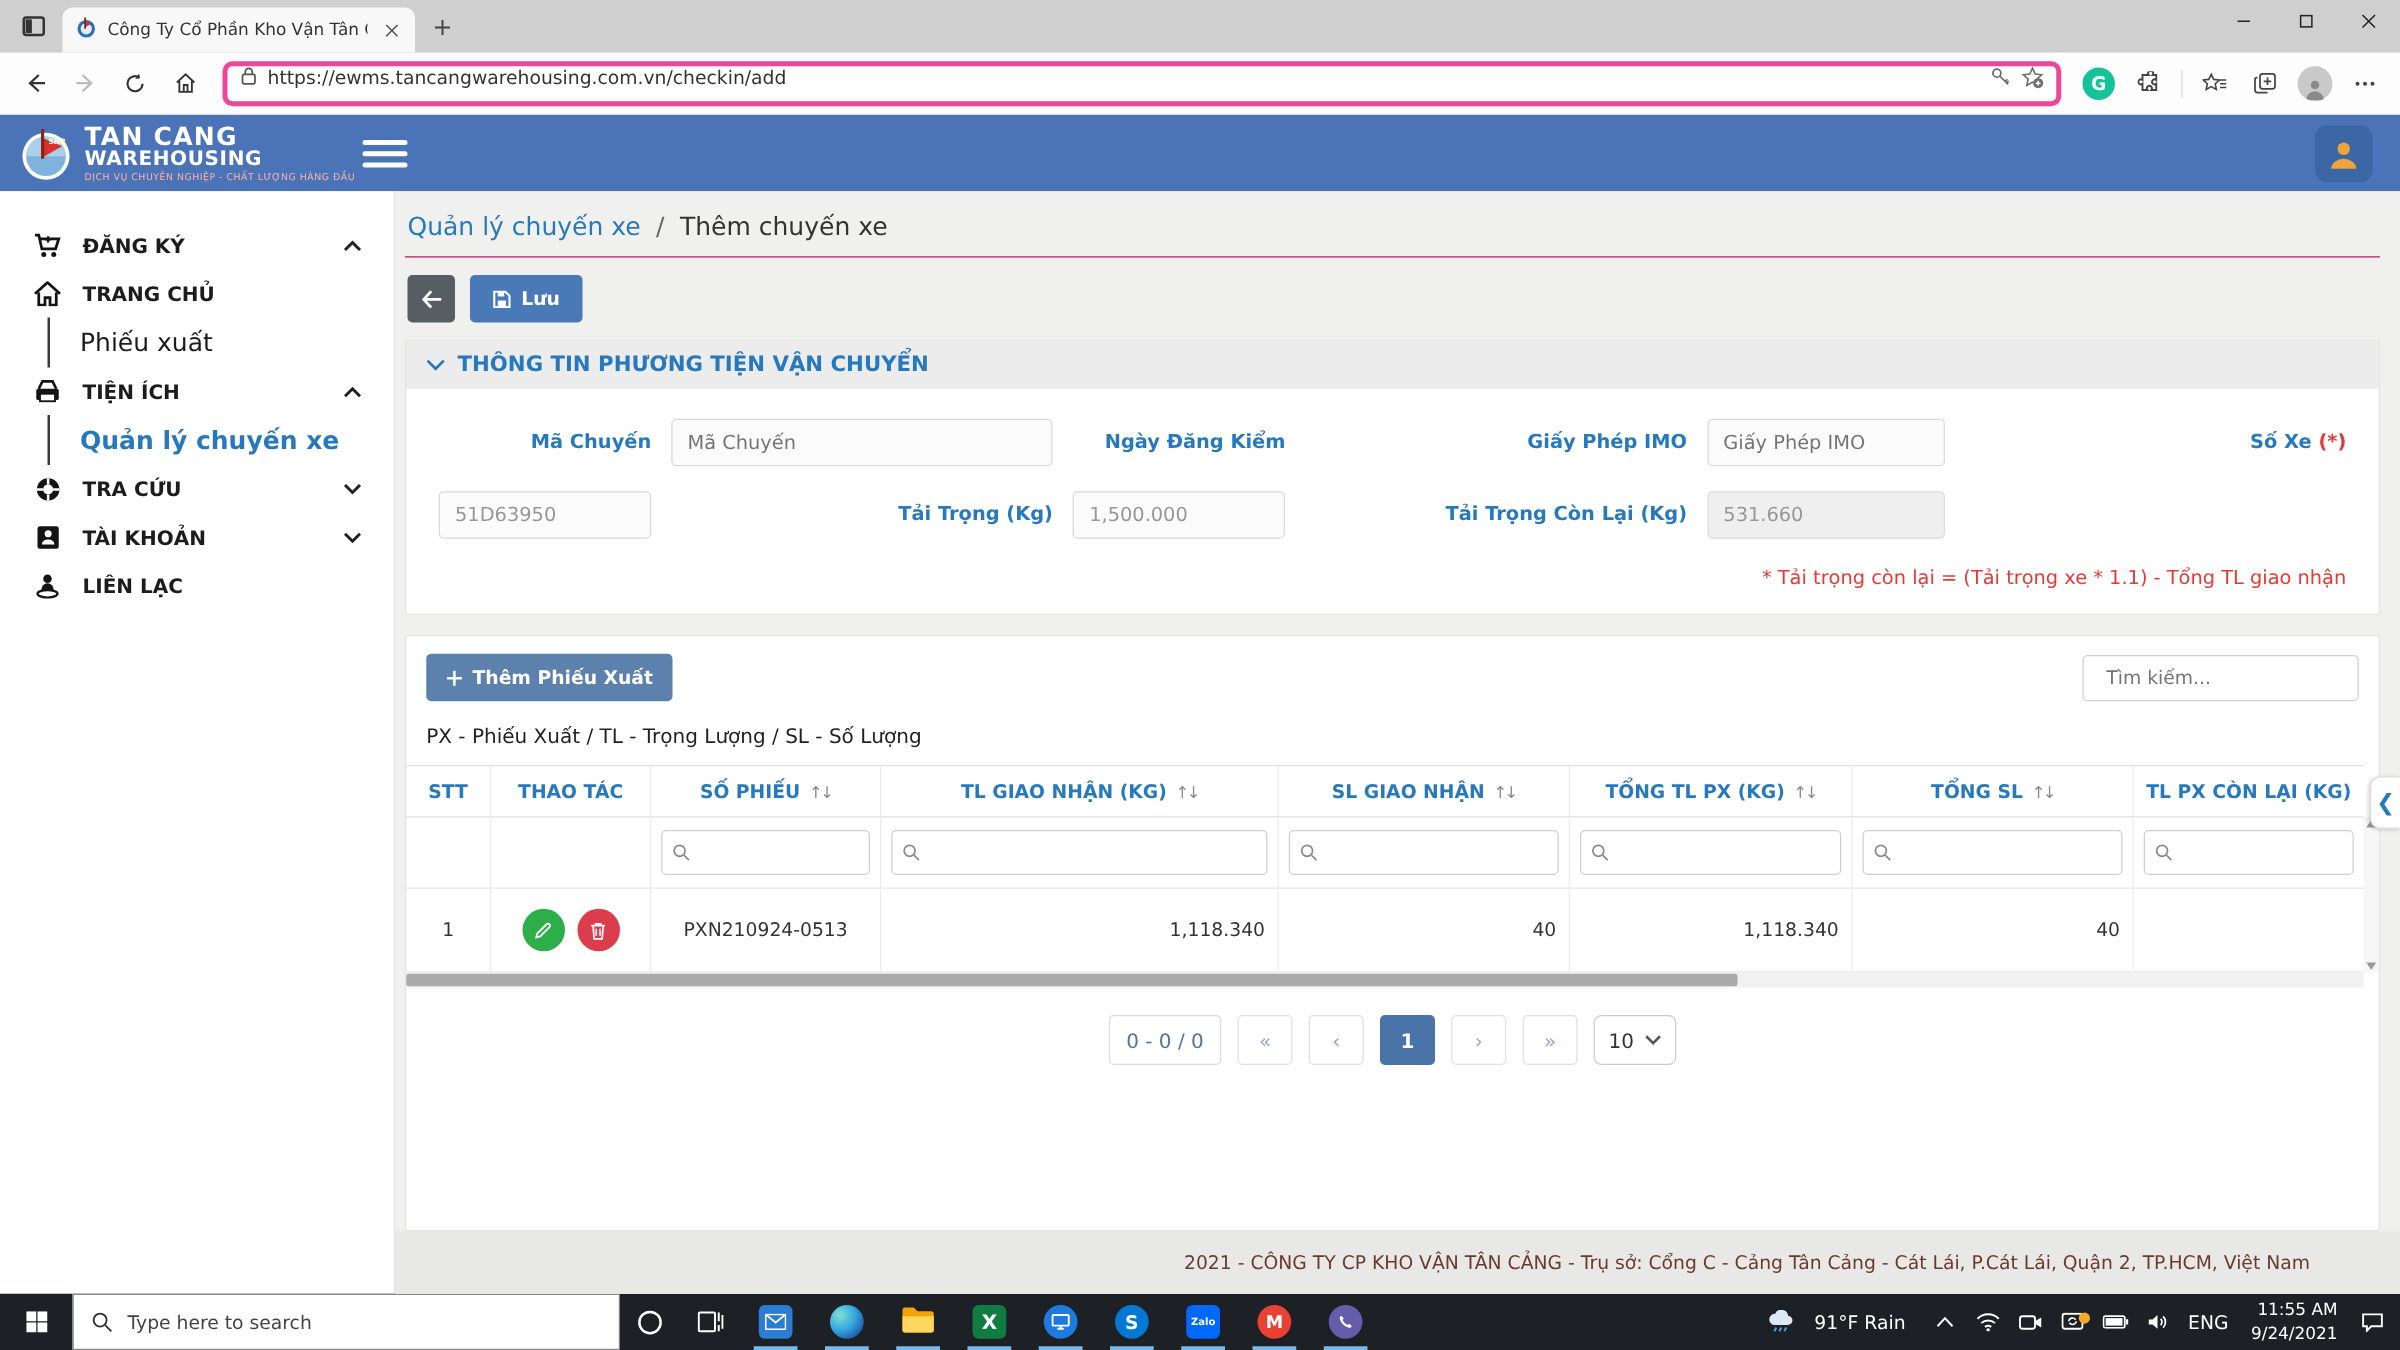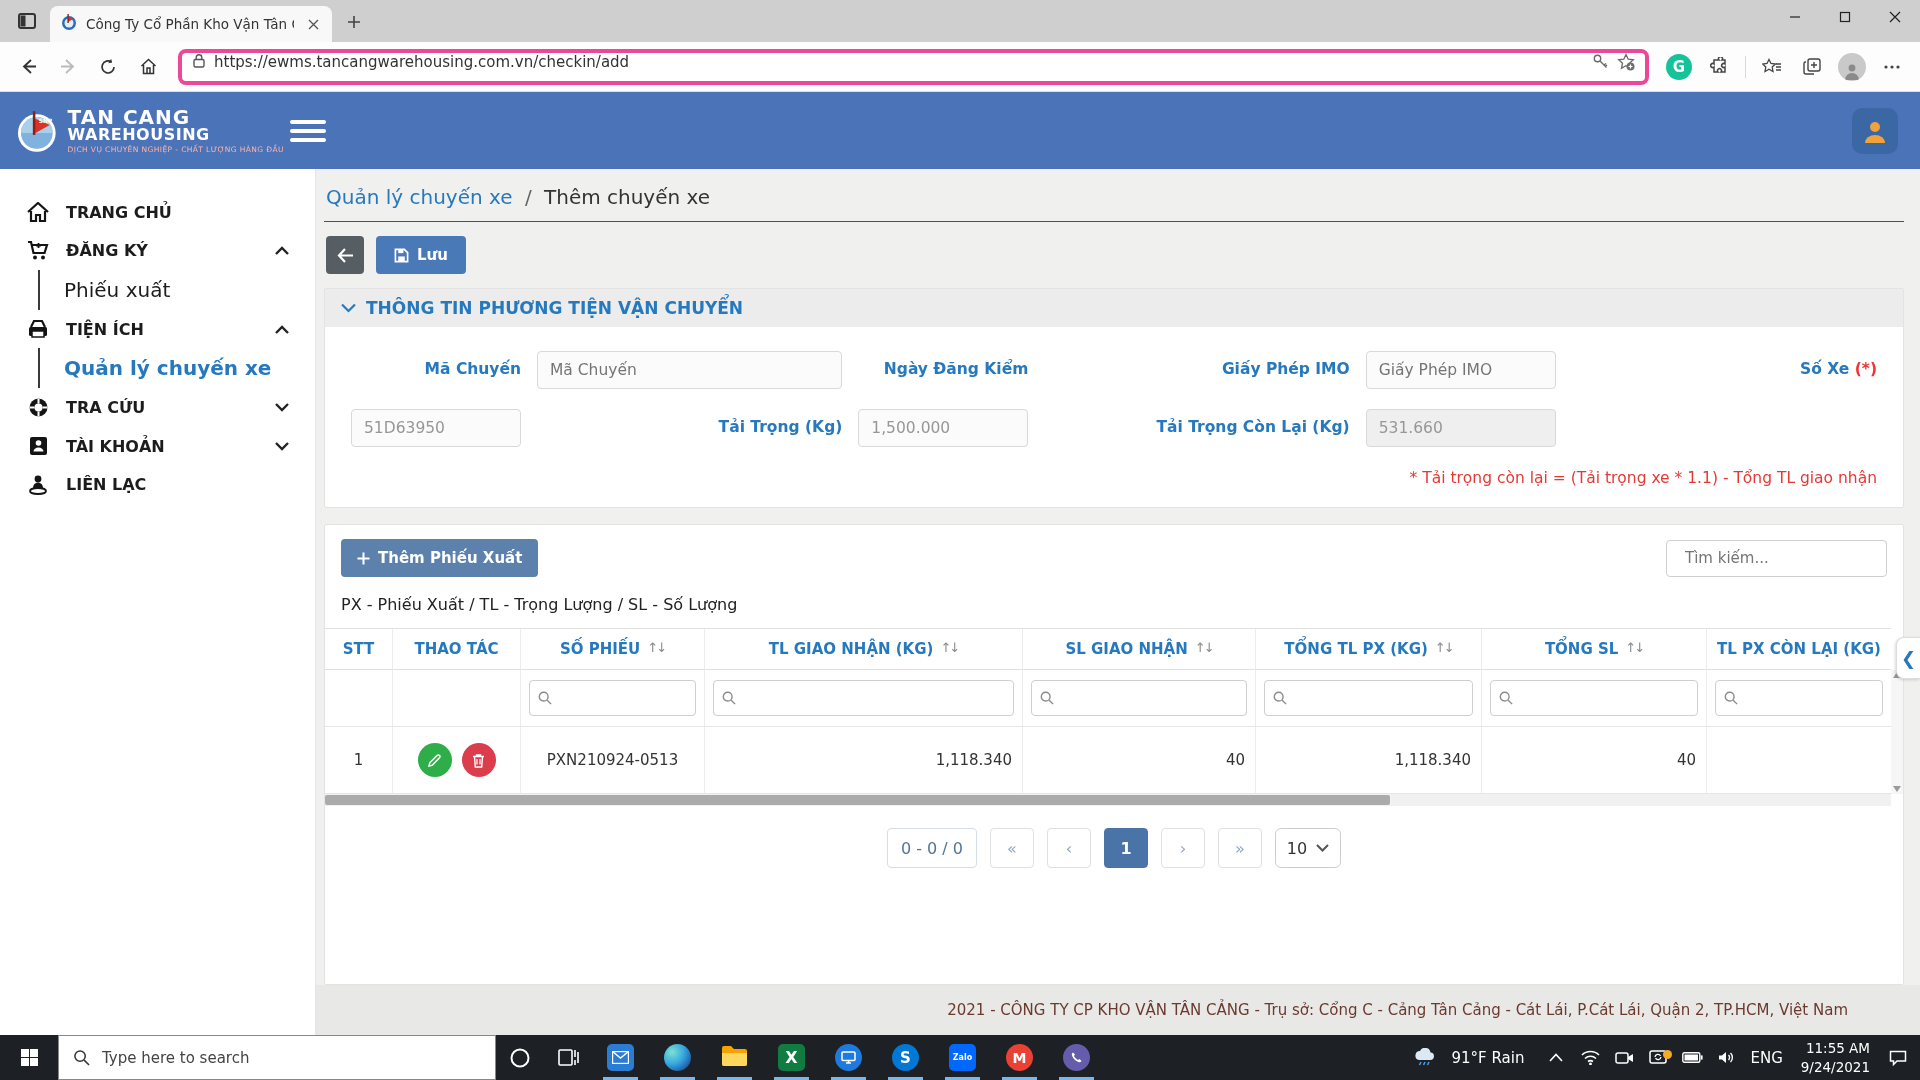--- a/index.html
+++ b/index.html
@@ -22,21 +22,21 @@
   .nav-ic { width:36px; height:36px; display:flex; align-items:center; justify-content:center; color:#444; border-radius:6px; }
   .nav-ic.disabled { color:#b5b5b5; }
   .urlbar { flex:1; height:36px; margin:0 8px; background:#fff; border:4px solid #ec4899; border-radius:8px; display:flex; align-items:flex-start; padding:0 10px; gap:8px; box-shadow:0 1px 2px rgba(0,0,0,.04); }
   .url-text { flex:1; font-size:15px; color:#333; white-space:nowrap; overflow:hidden; }
   .url-ic { color:#6a6a6a; display:flex; align-items:center; }
   .gram { width:26px; height:26px; border-radius:50%; background:#15c39a; color:#fff; font-weight:bold; font-size:15px; display:flex; align-items:center; justify-content:center; }
   .tool-sep { width:1px; height:22px; background:#d8d8d8; margin:0 4px; }
   .avatar { width:28px; height:28px; border-radius:50%; background:#c9c9c9; display:flex; align-items:flex-end; justify-content:center; overflow:hidden; }
 
   
-  .appheader { height:77px; background:#4a73b8; display:flex; align-items:center; flex:0 0 auto; padding:0 22px 0 14px; }
+  .appheader { height:61px; background:#4a73b8; display:flex; align-items:center; flex:0 0 auto; padding:0 22px 0 14px; }
   .logo { display:flex; align-items:center; gap:8px; width:270px; }
   .logo-txt { color:#fff; line-height:1; }
   .logo-l1 { font-size:20px; letter-spacing:1px; font-weight:bold; }
   .logo-l2 { font-size:16px; letter-spacing:.5px; font-weight:bold; }
   .logo-tag { font-size:7.5px; color:#ffb3ab; letter-spacing:.4px; margin-top:3px; white-space:nowrap; }
   .hamburger { width:36px; height:30px; display:flex; flex-direction:column; justify-content:center; gap:5px; margin-left:6px; }
   .hamburger span { display:block; height:4px; background:#fff; border-radius:2px; }
   .user-btn { margin-left:auto; width:46px; height:46px; border-radius:10px; background:#3c67a5; display:flex; align-items:center; justify-content:center; }
 
   
@@ -72,21 +72,21 @@
 
   .table-card { flex:1; margin-top:16px; display:flex; flex-direction:column; }
   .card-top { display:flex; align-items:center; justify-content:space-between; padding:14px 16px 10px; }
   .btn-add { height:38px; background:#5d81ad; border-radius:4px; color:#fff; font-weight:bold; font-size:15px; display:flex; align-items:center; gap:8px; padding:0 16px; }
   .search-box { width:221px; height:37px; border:1px solid #cfcfcf; border-radius:4px; display:flex; align-items:center; padding:0 10px; gap:8px; color:#8a8a8a; background:#fff; }
   .search-box input { border:none; outline:none; flex:1; font-size:15px; color:#555; font-family:inherit; background:transparent; }
   .legend { padding:8px 16px 14px; font-size:16px; color:#222; }
 
   .tbl-outer { position:relative; margin:0; }
   .tbl { display:grid; grid-template-columns:68px 128px 184px 318px 233px 226px 225px minmax(0,1fr); margin-right:12px; border-top:1px solid #e0e0e0; }
-  .th { padding:11px 6px; text-align:center; color:#2779be; font-weight:bold; font-size:15px; border-bottom:1px solid #e0e0e0; border-right:1px solid #ececec; display:flex; align-items:flex-start; justify-content:center; gap:7px; white-space:nowrap; }
+  .th { padding:11px 6px; text-align:center; color:#2779be; font-weight:bold; font-size:15px; border-bottom:1px solid #e0e0e0; border-right:1px solid #ececec; display:flex; align-items:flex-end; justify-content:center; gap:7px; white-space:nowrap; }
   .sort { color:#8a8a8a; font-size:13px; letter-spacing:-2px; font-weight:normal; }
   .tf { padding:10px 8px; border-bottom:1px solid #e6e6e6; border-right:1px solid #ececec; }
   .tf-input { position:relative; height:36px; }
   .tf-input input { width:100%; height:36px; border:1px solid #cfcfcf; border-radius:4px; padding:0 8px 0 30px; font-size:14px; color:#555; outline:none; background:#fff; font-family:inherit; }
   .tf-input .mag { position:absolute; left:9px; top:10px; color:#8a8a8a; }
   .td { padding:16px 10px; font-size:15px; color:#333; border-bottom:1px solid #e6e6e6; border-right:1px solid #ececec; display:flex; align-items:center; }
   .td.center { justify-content:center; }
   .td.num { justify-content:flex-end; }
   .act-btn { width:34px; height:34px; border-radius:50%; display:flex; align-items:center; justify-content:center; color:#fff; margin:0 5px; }
   .act-edit { background:#2eae49; }
@@ -289,41 +289,41 @@
           <path d="M3 25 a10 8 0 0 1 20 0 Z" fill="#f0a23c"></path>
         </svg>
     </div>
   </div>
 
   <div class="content-row">
 
     <div class="sidebar">
       <div class="menu-item">
         <span class="mi-ic">
-            <svg width="22" height="20" viewBox="0 0 22 20">
-              <path d="M1 10 L11 1 L21 10 M4 9 V19 H9 V13 H13 V19 H18 V9" fill="none" stroke="#141414" stroke-width="2.2"></path>
-            </svg>
-          </span>
-        <span>TRANG CHỦ</span>
-      </div>
-      <div class="menu-item">
-        <span class="mi-ic">
             <svg width="22" height="21" viewBox="0 0 22 21">
               <path d="M1 2 H4 L6.5 13 H17.5 L20 5 H5" fill="none" stroke="#141414" stroke-width="2.2"></path>
               <circle cx="8" cy="17.5" r="2" fill="#141414"></circle>
               <circle cx="16" cy="17.5" r="2" fill="#141414"></circle>
               <path d="M11.5 3 V8 M9 5.5 H14" stroke="#141414" stroke-width="1.8"></path>
             </svg>
           </span>
         <span>ĐĂNG KÝ</span>
         <span class="chev">
             <svg width="14" height="9" viewBox="0 0 14 9">
               <path d="M1 8 L7 2 L13 8" fill="none" stroke="#222" stroke-width="2.4"></path>
             </svg>
           </span>
+      </div>
+      <div class="menu-item">
+        <span class="mi-ic">
+            <svg width="22" height="20" viewBox="0 0 22 20">
+              <path d="M1 10 L11 1 L21 10 M4 9 V19 H9 V13 H13 V19 H18 V9" fill="none" stroke="#141414" stroke-width="2.2"></path>
+            </svg>
+          </span>
+        <span>TRANG CHỦ</span>
       </div>
       <div class="submenu">
         <div class="sub-item">Phiếu xuất</div>
       </div>
       <div class="menu-item">
         <span class="mi-ic">
             <svg width="22" height="20" viewBox="0 0 22 20">
               <path d="M4 8 L7 2 H15 L18 8" fill="none" stroke="#141414" stroke-width="2.2"></path>
               <rect x="2" y="8" width="18" height="9" rx="1.5" fill="#141414"></rect>
               <rect x="5" y="12" width="12" height="6" fill="#fff" stroke="#141414" stroke-width="1.5"></rect>

